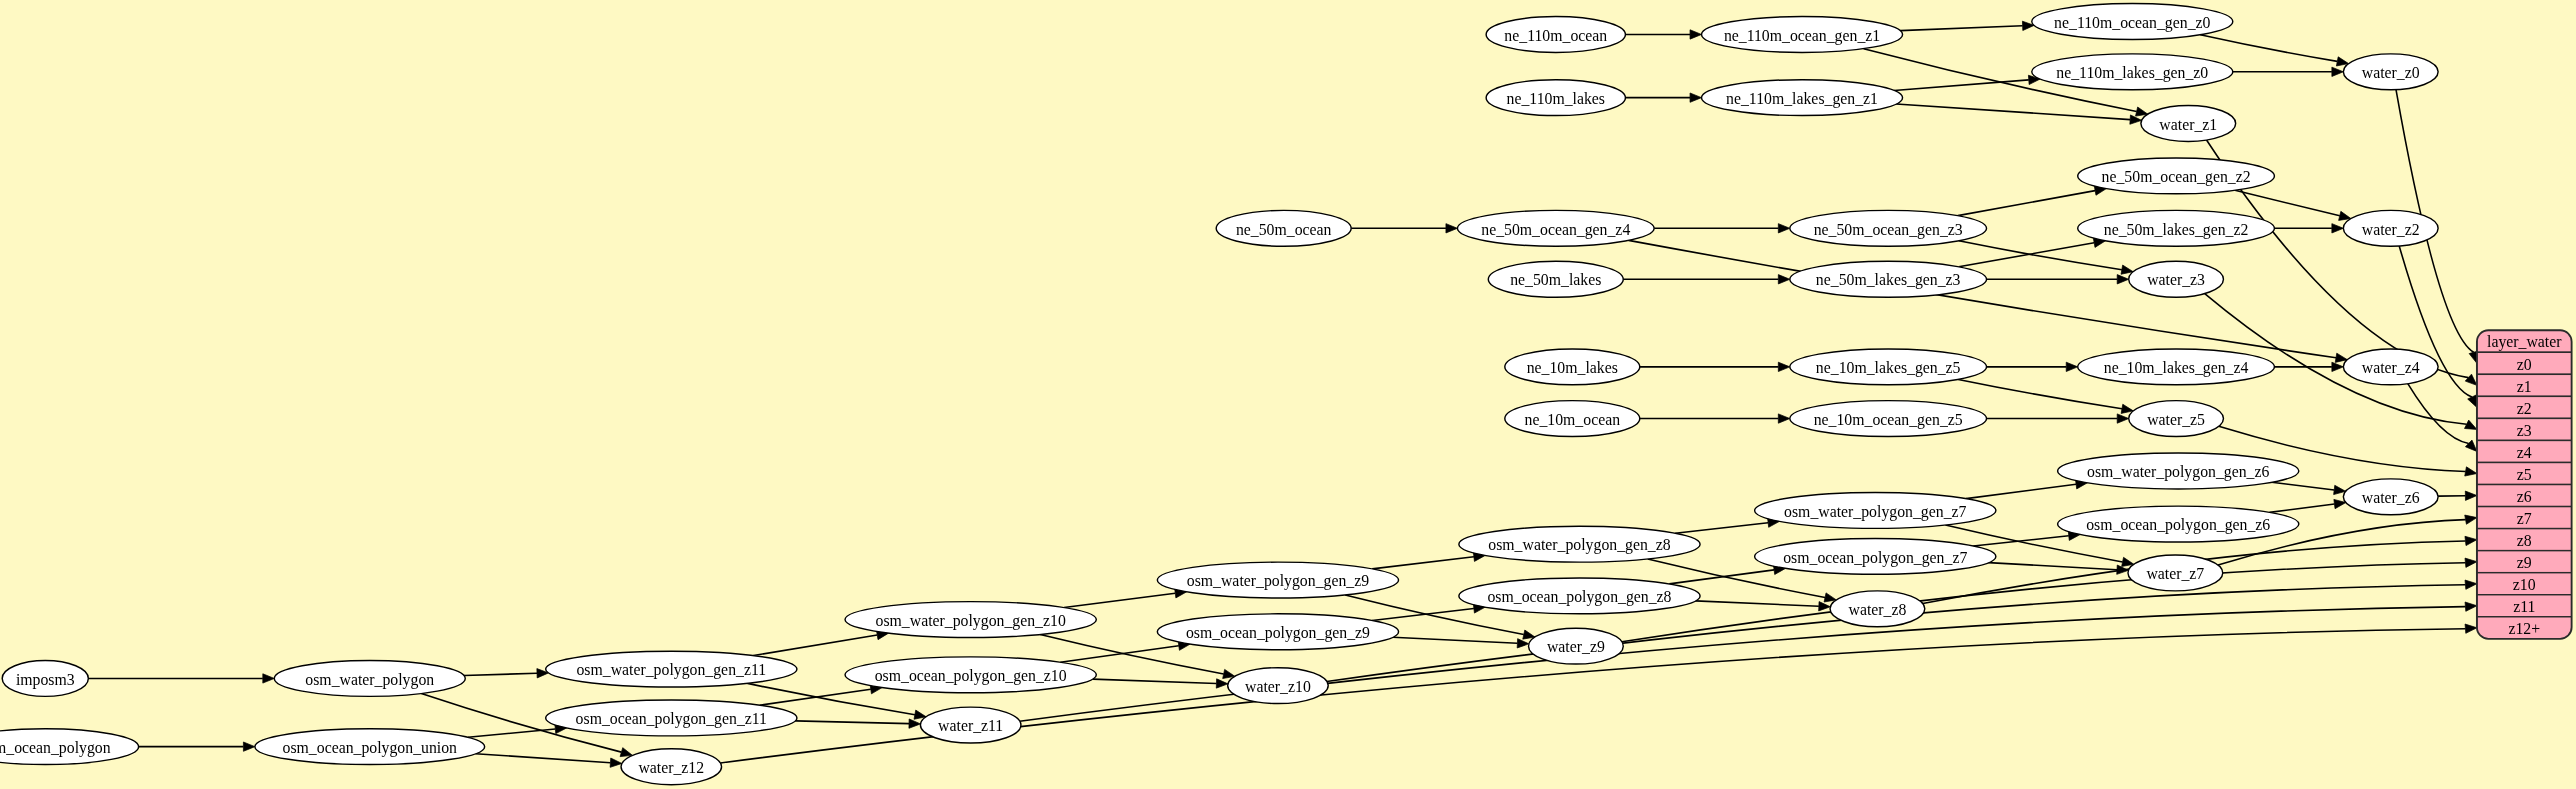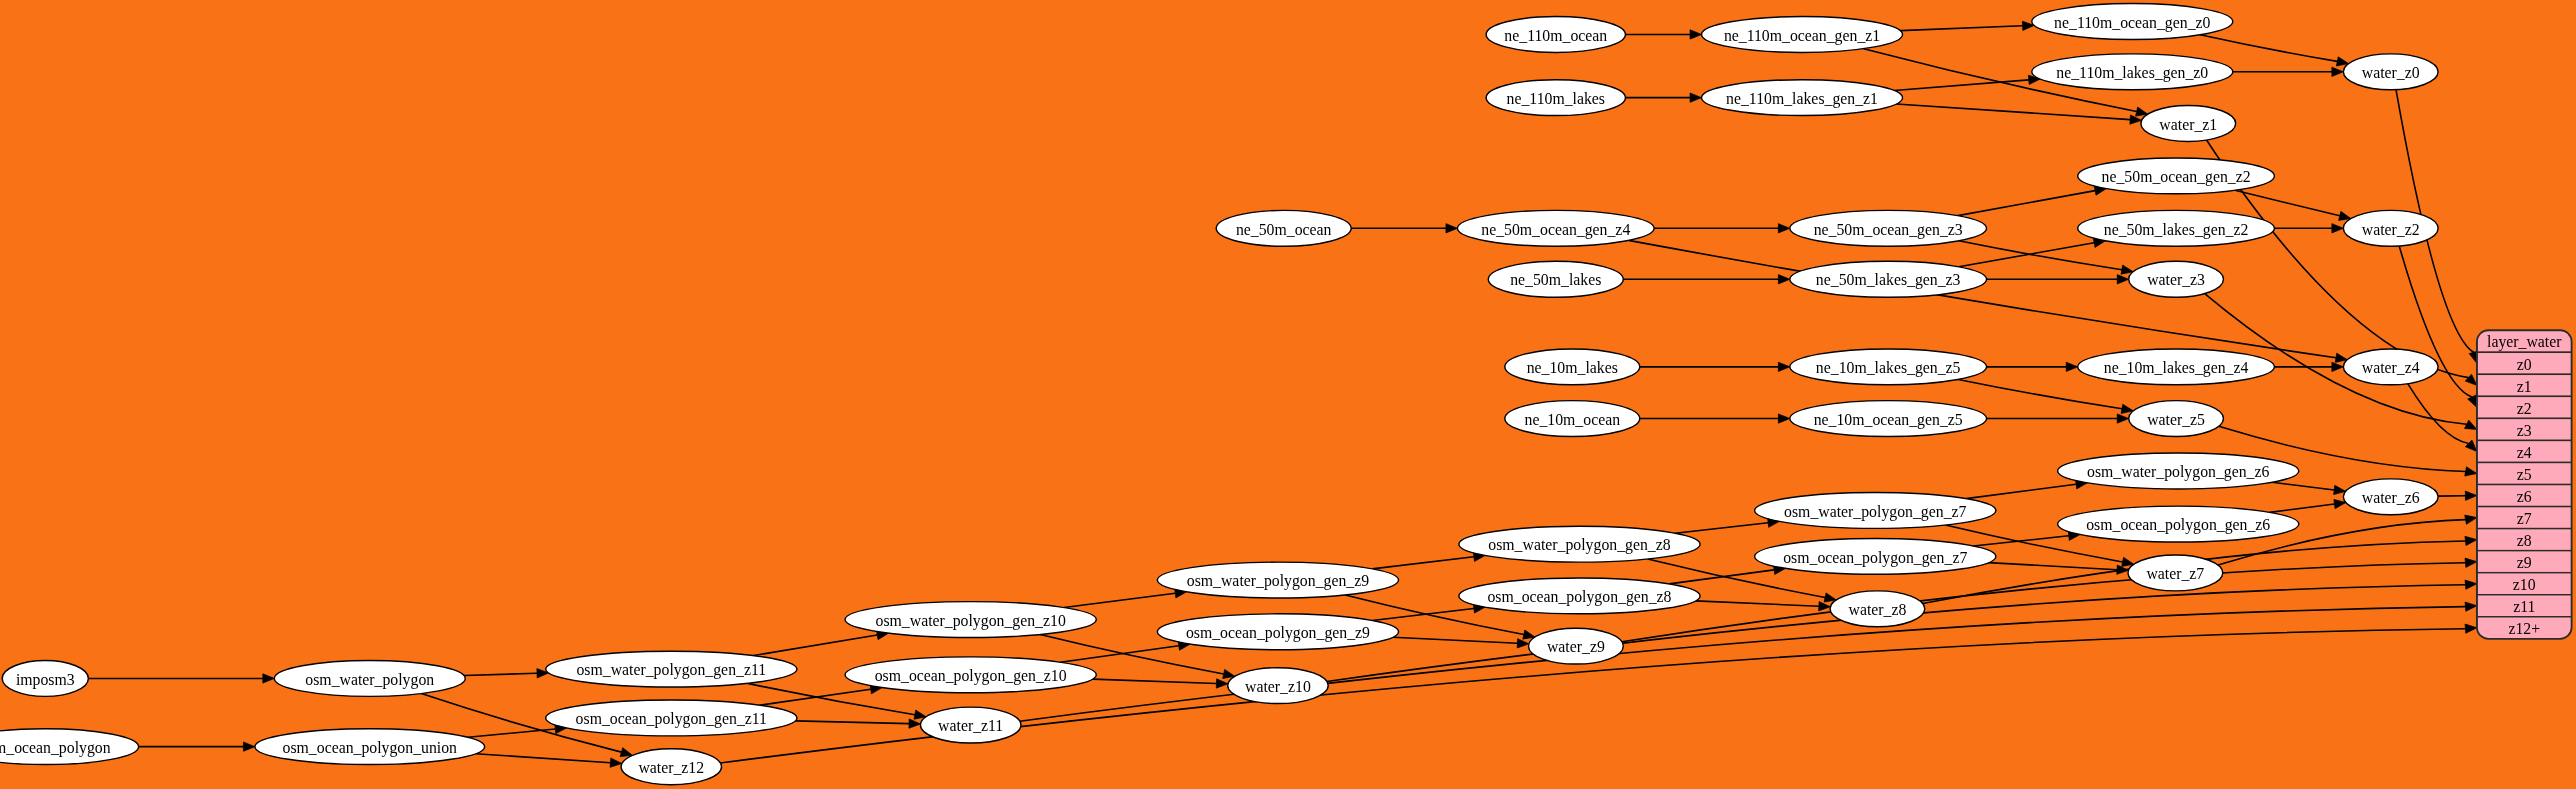--- a/index.html
+++ b/index.html
@@ -1,16 +1,16 @@
 <!DOCTYPE html>
 <html style="font-size:11.5px"><head>
 <meta charset="utf-8">
 <style>
   html,body{margin:0;padding:0;background:#ffffff;}
-  #page{position:relative;width:2576px;height:789px;background:#f97316;
+  #page{position:relative;width:2576px;height:789px;background:#fef9c3;
         font-family:"Liberation Serif", serif;overflow:hidden;}
   svg{position:absolute;left:0;top:0;width:2576px;height:789px;}
   .node-ellipse{fill:#ffffff;stroke:#000000;stroke-width:2;}
   .node-label{font-family:"Liberation Serif", serif;font-size:22px;fill:#000000;
               text-anchor:middle;dominant-baseline:central;}
   .edge{fill:none;stroke:#000000;stroke-width:2.2;}
   .arrow{fill:#000000;stroke:#000000;stroke-width:1;}
   .tbl-cell{fill:#ffaabb;stroke:#2b2b2b;stroke-width:2;}
   .tbl-label{font-family:"Liberation Serif", serif;font-size:22px;fill:#000000;
              text-anchor:middle;dominant-baseline:central;}

